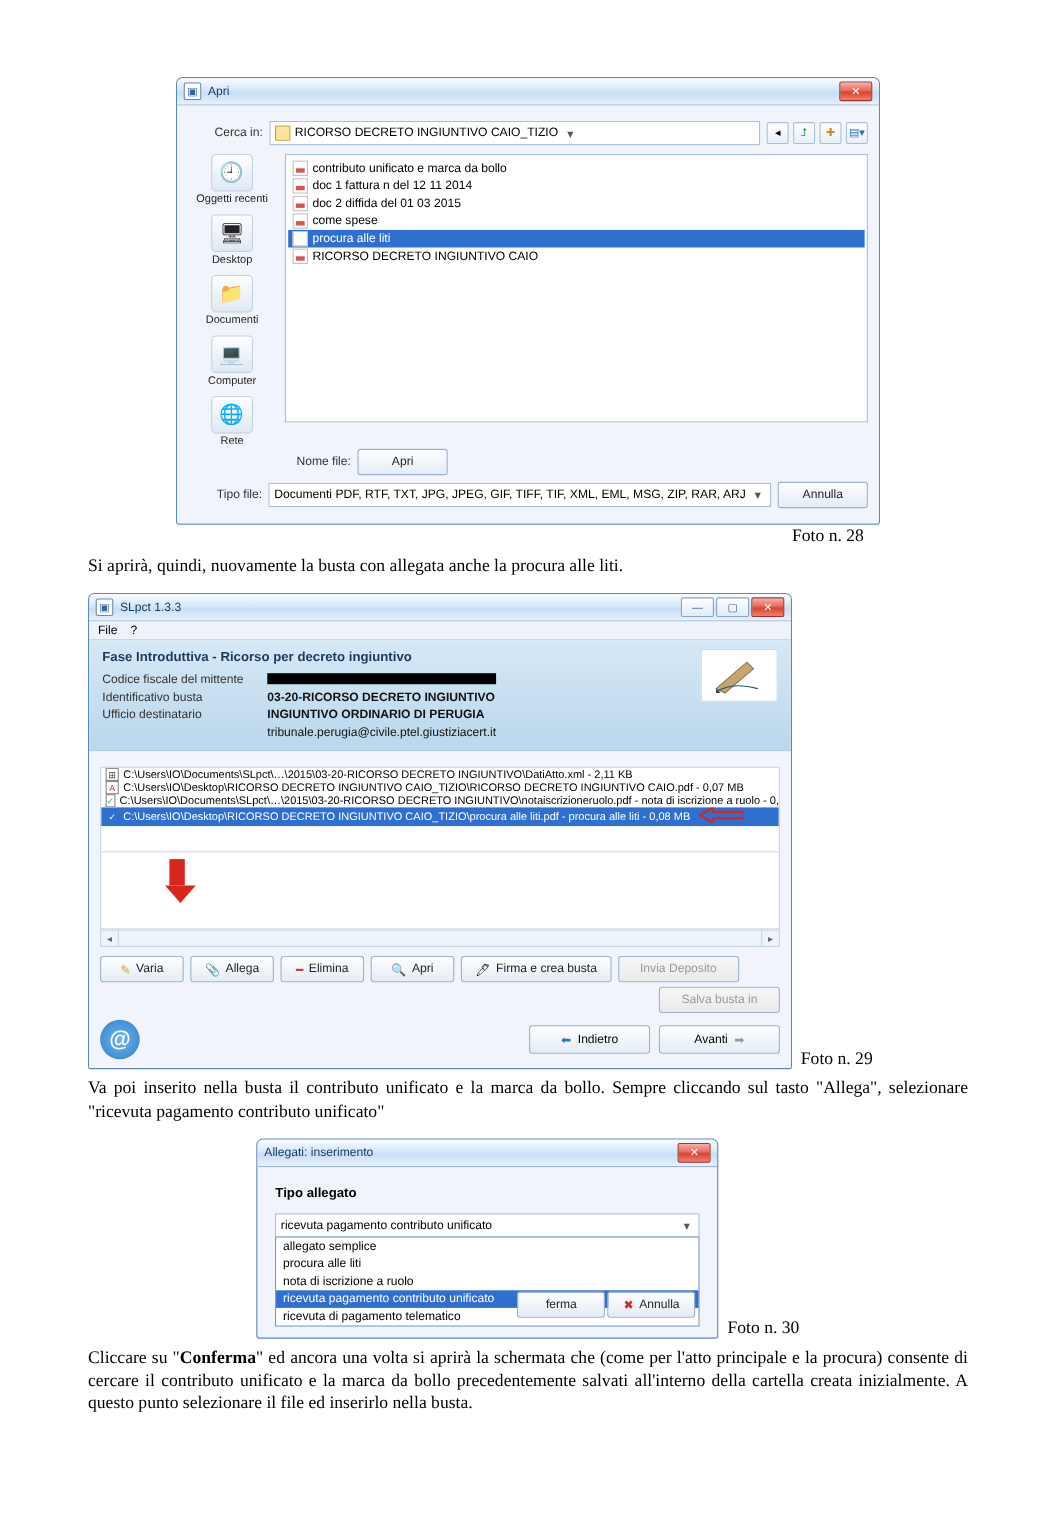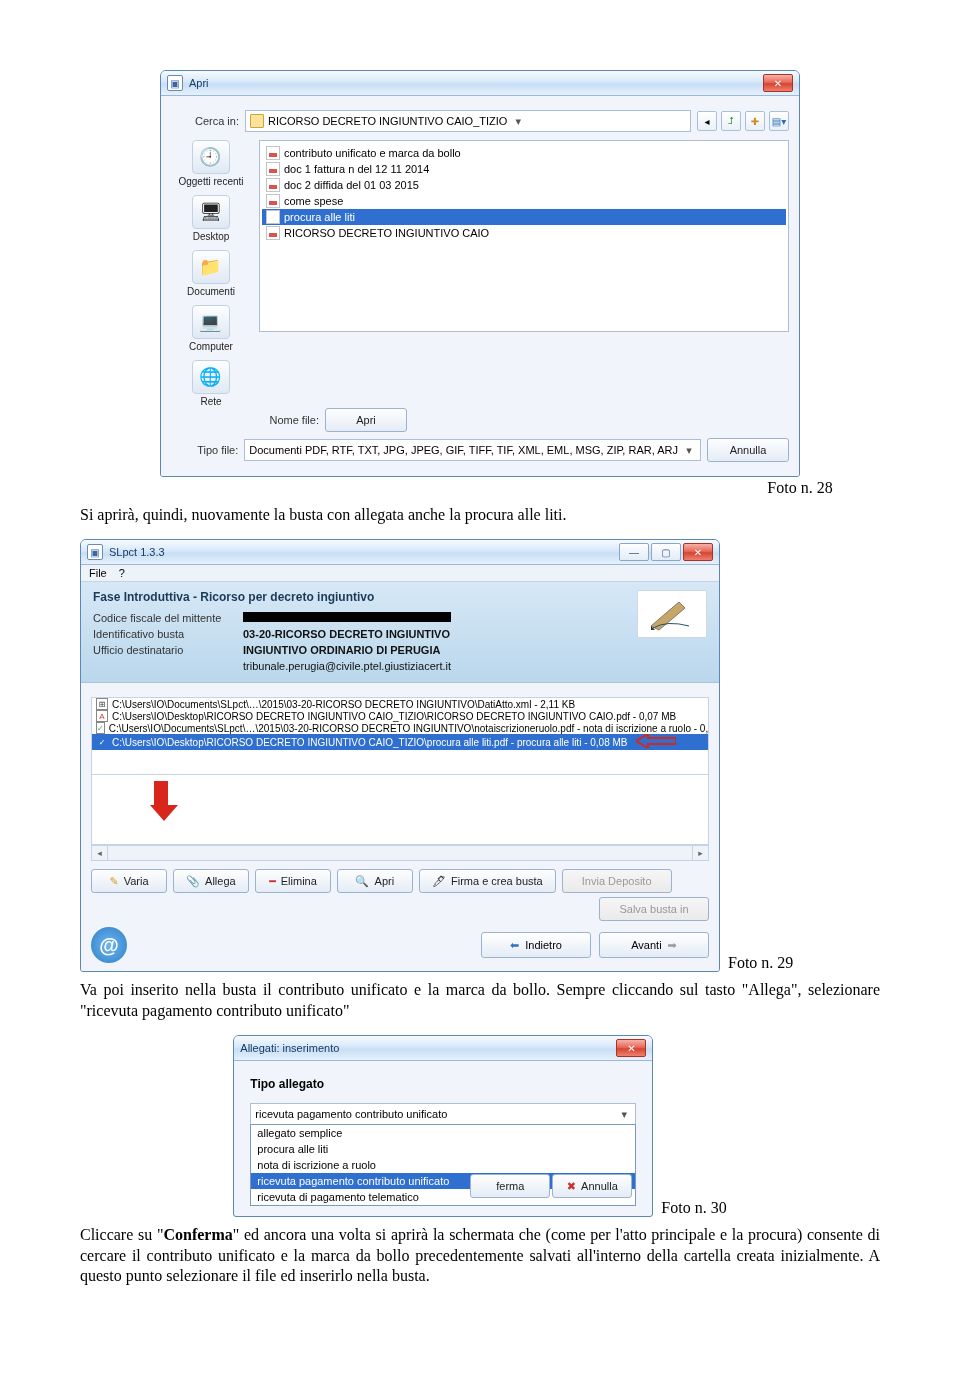--- a/index.html
+++ b/index.html
@@ -74,21 +74,21 @@
     align-items:center;
   }
   .place { width:70px; text-align:center; font-size:10px; color:#222;}
   .place-ic {
     width:38px;height:34px;margin:0 auto 2px;border-radius:4px;
     background:linear-gradient(#fefefe,#dfe8f3);border:1px solid #c1d2e4;
     display:flex;align-items:center;justify-content:center;font-size:18px;
   }
   .file-list {
     flex:1; background:#fff; border:1px solid #abc0d8; padding:4px 2px;
-    height:192px;
+    height:244px;
   }
   .file-row {
     display:flex; align-items:center; gap:4px; padding:1px 4px; font-size:11px;
   }
   .file-row.selected { background:#2f6fcf; color:#fff; }
   .file-row.selected .pdf-icon::after{background:#fff;}
 
   .apri-bottom { margin-top:1px; }
   .apri-bottom-row { display:flex; align-items:center; gap:6px; margin-bottom:6px; }
   .btn {
@@ -152,21 +152,21 @@
   .dropdown-list{border:1px solid #7a9bbf;background:#fff;margin-top:-1px;}
   .dd-item{padding:2px 6px;font-size:11px;}
   .dd-item.sel{background:#2f6fcf;color:#fff;}
   .alleg-btns{position:absolute;right:20px;bottom:18px;display:flex;gap:2px;}
   .alleg-btns .btn{min-width:80px;}
   .alleg-wrap{position:relative;padding-bottom:10px;}
 
   
   .body-text { font-size: 16px; line-height: 1.28; text-align: justify; margin: 8px 0 14px; }
   .caption { font-size: 16px; }
-  .caption-right { display:block; text-align:center; margin:2px 0 6px 640px;}
+  .caption-right { display:block; text-align:left; margin:2px 0 6px 640px;}
   .caption-inline{ display:inline-block; margin-left:8px;}
 
   .row-wrap{display:flex;align-items:flex-end;}
 </style>
 </head>
 <body>
 
 <div class="page">
 
   <div class="win-dialog apri-dialog screenshot">

